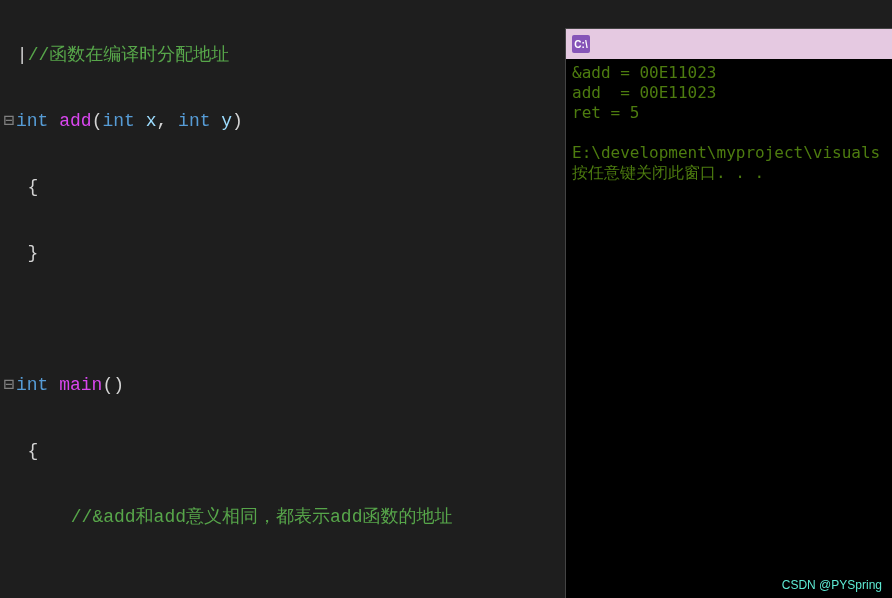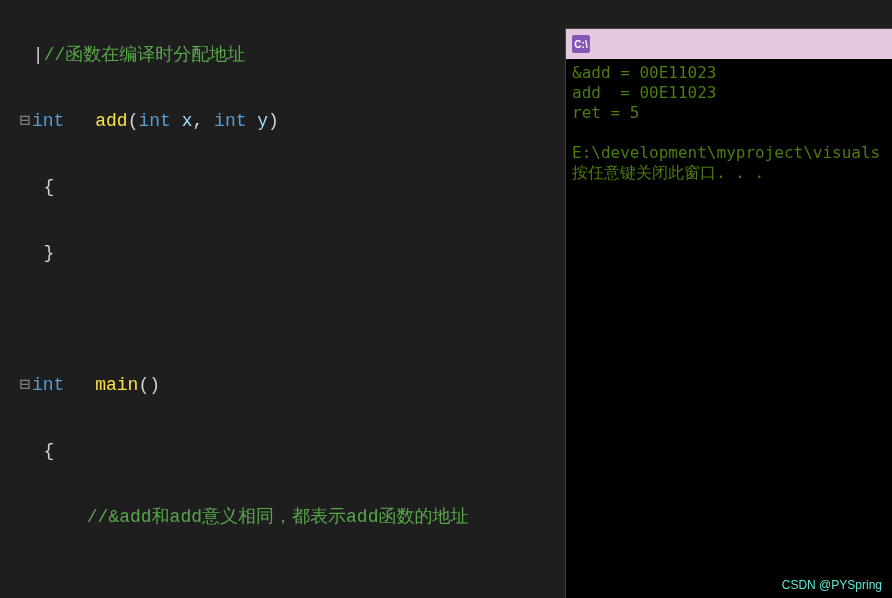--- a/index.html
+++ b/index.html
@@ -7,21 +7,21 @@
       width: 892px;
       height: 598px;
       background: #1e1e1e;
       font-family: Consolas, "Courier New", monospace;
       font-size: 18px;
       overflow: hidden;
       position: relative;
     }
     .editor {
       position: absolute;
-      left: 16px; top: 0;
+      left: 0; top: 0;
       width: 565px; height: 598px;
       background: #1e1e1e;
       padding: 2px 0 0 0;
       white-space: pre;
       color: #d4d4d4;
     }
     .line {
       height: 26px;
       line-height: 26px;
       padding-left: 6px;
@@ -31,21 +31,21 @@
       display: inline-block;
       width: 14px;
       color: #808080;
       text-align: center;
       vertical-align: top;
       margin-left: -4px;
     }
     .comment { color: #57A64A; }
     .keyword { color: #569CD6; }
     .type { color: #569CD6; }
-    .funcname { color: #fde047; margin-left: 20px; }
+    .funcname { color: #d946ef; }
     .paren { color: #d4d4d4; }
     .param { color: #9CDCFE; }
     .cursor { color: #d4d4d4; }
     .console-window {
       position: absolute;
       left: 565px; top: 28px;
       width: 327px; height: 570px;
       background: #000;
       border-top: 1px solid #444;
       border-left: 1px solid #444;

